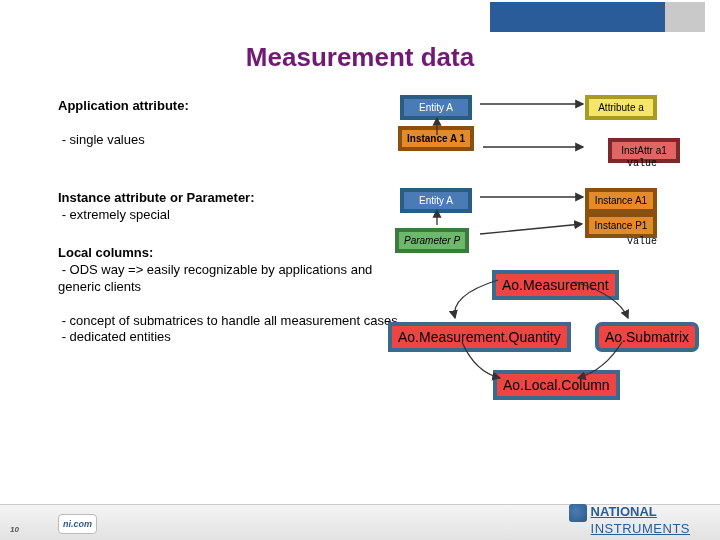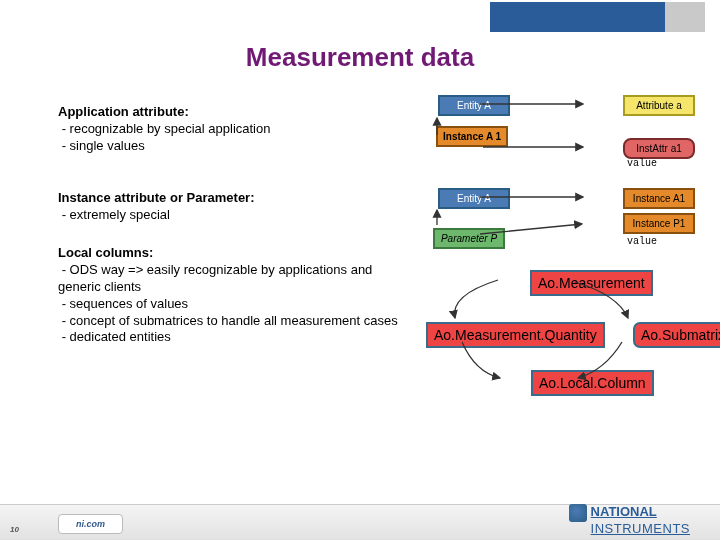--- a/index.html
+++ b/index.html
@@ -32,33 +32,32 @@
   }
   .bodytext {
     position: absolute;
     left: 58px;
     width: 310px;
     font-size: 13px;
     line-height: 1.3;
     color: #000;
   }
   .bodytext b { font-weight: bold; }
-  .sec1 { top: 104px; }
+  .sec1 { top: 98px; }
   .sec2 { top: 190px; }
   .sec3 { top: 245px; width: 340px; }
 
   .box {
     position: absolute;
-    border: 2px solid #22c55e;
+    border: 4px solid #22c55e;
     font-size: 10px;
     text-align: center;
     padding: 3px 5px;
     min-width: 72px;
     background: #fff;
-    margin-left: 38px;
   }
   .box.blue  { background: #4a7bb5; color: #fff; border-color: #2a5c84; }
   .box.yellow{ background: #f5e56b; color: #000; border-color: #a99a20; }
   .box.orange{ background: #e58a2a; color: #000; border-color: #8a5010; }
   .box.green { background: #6db86d; color: #000; border-color: #3d7a3d; }
   .box.red   { background: #e06666; color: #000; border-color: #7a2a2a; }
   .box.lightblue { background: #ef4444; color: #000; border-color: #3a6a8c; font-size:14px; padding:3px 6px;}
 
   .label-small {
     position: absolute;
@@ -76,21 +75,21 @@
 
   .footer {
     position: absolute;
     left: 0; bottom: 0; width: 100%; height: 36px;
     background: linear-gradient(#f4f4f4,#e2e2e2);
     border-top: 1px solid #ccc;
   }
   .nicom-badge {
     position: absolute;
     left: 58px; bottom: 6px;
-    width: 65px; height: 20px;
+    width: 39px; height: 20px;
     border: 1px solid #bbb;
     border-radius: 4px;
     background: #fff;
     text-align: center;
     font-size: 9px; font-style: italic; font-weight: bold;
     line-height: 19px;
     color: #335a8a;
   }
   .page-num {
     position: absolute;
@@ -118,41 +117,41 @@
 </style>
 </head>
 <body>
 
 <div class="top-accent"></div>
 
 <div class="title">Measurement data</div>
 
 <div class="bodytext sec1">
   <b>Application attribute:</b><br>
-  &nbsp;<span>- recognizable by special application</span><br>
+  &nbsp;<br>
   &nbsp;<span>- single values</span>
 </div>
 
 <div class="bodytext sec2">
   <b>Instance attribute or Parameter:</b><br>
   &nbsp;<span>- extremely special</span>
 </div>
 
 <div class="bodytext sec3">
   <b>Local columns:</b><br>
   &nbsp;<span>- ODS way =&gt; easily recognizable by applications and generic clients</span><br>
-  &nbsp;<span>- sequences of values</span><br>
+  &nbsp;<br>
   &nbsp;<span>- concept of submatrices to handle all measurement cases</span><br>
   &nbsp;<span>- dedicated entities</span>
 </div>
 
 <div class="box blue" style="left:400px; top:95px;">Entity A</div>
 <div class="box yellow" style="left:585px; top:95px;">Attribute a</div>
 <div class="box orange" style="left:398px; top:126px;font-weight:bold;">Instance A 1</div>
-<div class="box red" style="left:585px; top:138px;border-radius:8px;">InstAttr a1</div>
+<div class="box red" style="left:608px; top:138px;">InstAttr a1</div>
 <div class="label-small" style="left:627px; top:158px;">value</div>
 
 <div class="box blue" style="left:400px; top:188px;">Entity A</div>
 <div class="box green" style="left:395px; top:228px;font-style:italic;">Parameter P</div>
 <div class="box orange" style="left:585px; top:188px;">Instance A1</div>
 <div class="box orange" style="left:585px; top:213px;">Instance P1</div>
 <div class="label-small" style="left:627px; top:236px;">value</div>
 
 <div class="box lightblue" style="left:492px; top:270px;">Ao.Measurement</div>
 <div class="box lightblue" style="left:388px; top:322px;">Ao.Measurement.Quantity</div>

